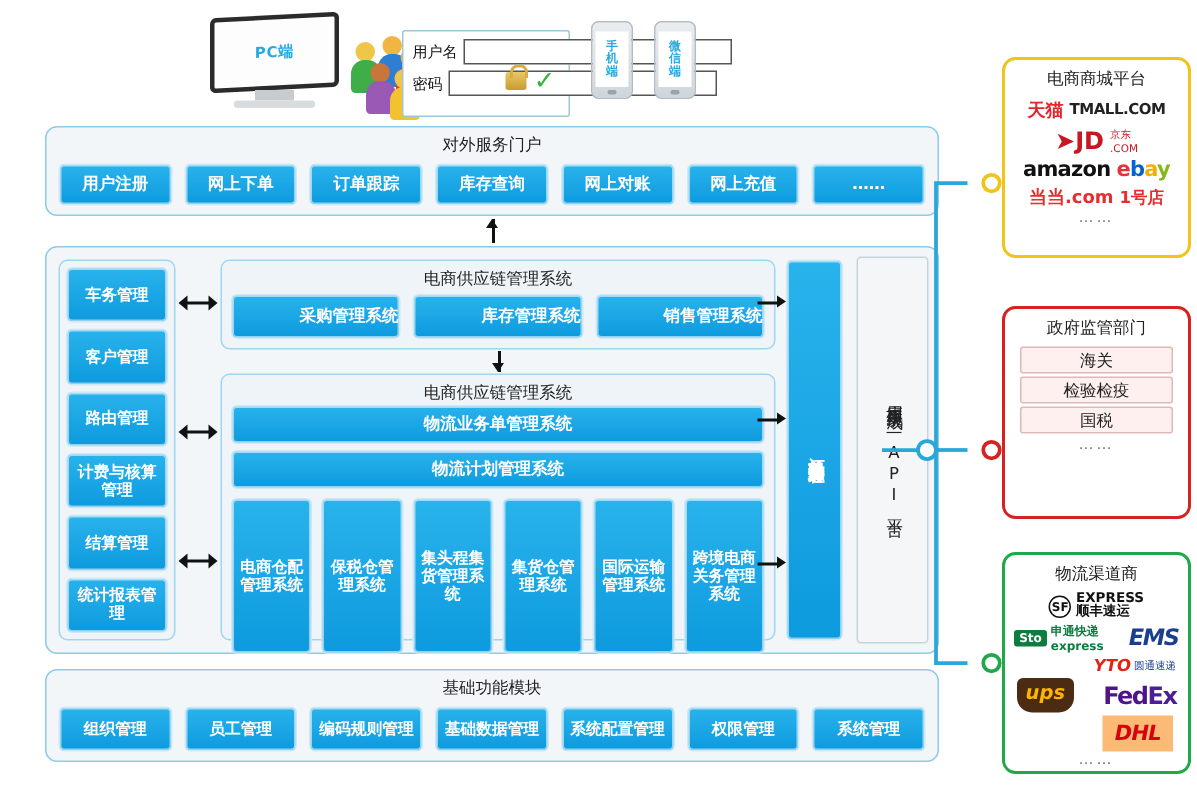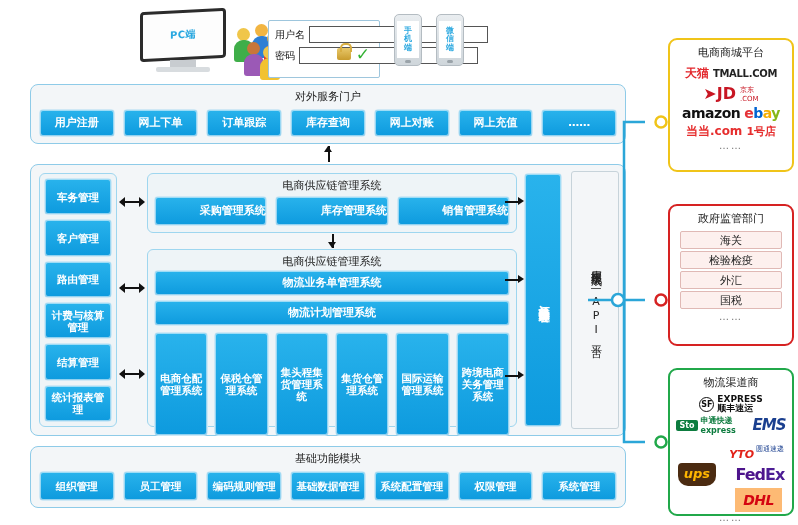--- a/index.html
+++ b/index.html
@@ -194,21 +194,21 @@
   
   .sf { display:flex; align-items:center; gap:3px; }
   .sf-circle { width:15px; height:15px; border:1.6px solid #111; border-radius:50%;
                font-size:8px; font-weight:bold; display:flex; align-items:center; justify-content:center; color:#111;}
   .sf-txt { font-size:9px; font-weight:bold; color:#111; line-height:1; }
   .ems { color:#1a3f8f; font-size:15px; font-weight:bold; font-style:italic; letter-spacing:-1px; }
   .sto { display:flex; align-items:center; gap:3px; }
   .sto-box { background:#0d7c3f; color:#fff; font-size:8px; font-weight:bold; padding:1px 3px; border-radius:2px; }
   .sto-txt { font-size:8px; color:#0d7c3f; font-weight:bold; }
   .yto { display:flex; align-items:center; gap:2px; }
-  .yto-red { color:#e2231a; font-size:11px; font-weight:bold; font-style:italic;margin-top:11px; }
+  .yto-red { color:#e2231a; font-size:11px; font-weight:bold; font-style:italic; }
   .yto-cn { color:#1a3f8f; font-size:7px; }
   .ups { background:#4b2b11; color:#ffb500; font-size:13px; font-weight:bold;
          padding:3px 6px 5px; border-radius:4px 4px 10px 10px; font-style:italic; }
   .fedex { font-size:16px; font-weight:bold; letter-spacing:-1px; }
   .fedex .fed { color:#4d148c; } .fedex .ex { color:#4c1d95; }
   .dhl { background:#fdba74; color:#d40511; font-size:14px; font-weight:bold; font-style:italic;
          padding:4px 8px; letter-spacing:-.5px; }
 
   
   #connectors { position:absolute; left:0; top:0; width:798px; height:525px; pointer-events:none; }
@@ -419,21 +419,20 @@
       <span class="dangdang">当当.com</span>
       <span class="amazon-cn">1号店</span>
     </div>
     <div class="dots">……</div>
   </div>
 
   <div class="rp" id="rp-gov">
     <div class="rp-title">政府监管部门</div>
     <div class="gov-pill">海关</div>
     <div class="gov-pill">检验检疫</div>
-    <div class="gov-pill">外汇</div>
     <div class="gov-pill">国税</div>
     <div class="dots">……</div>
   </div>
 
   <div class="rp" id="rp-logi">
     <div class="rp-title">物流渠道商</div>
     <div class="logo-row">
       <span class="sf">
         <span class="sf-circle">SF</span>
         <span class="sf-txt">EXPRESS<br>顺丰速运</span>

